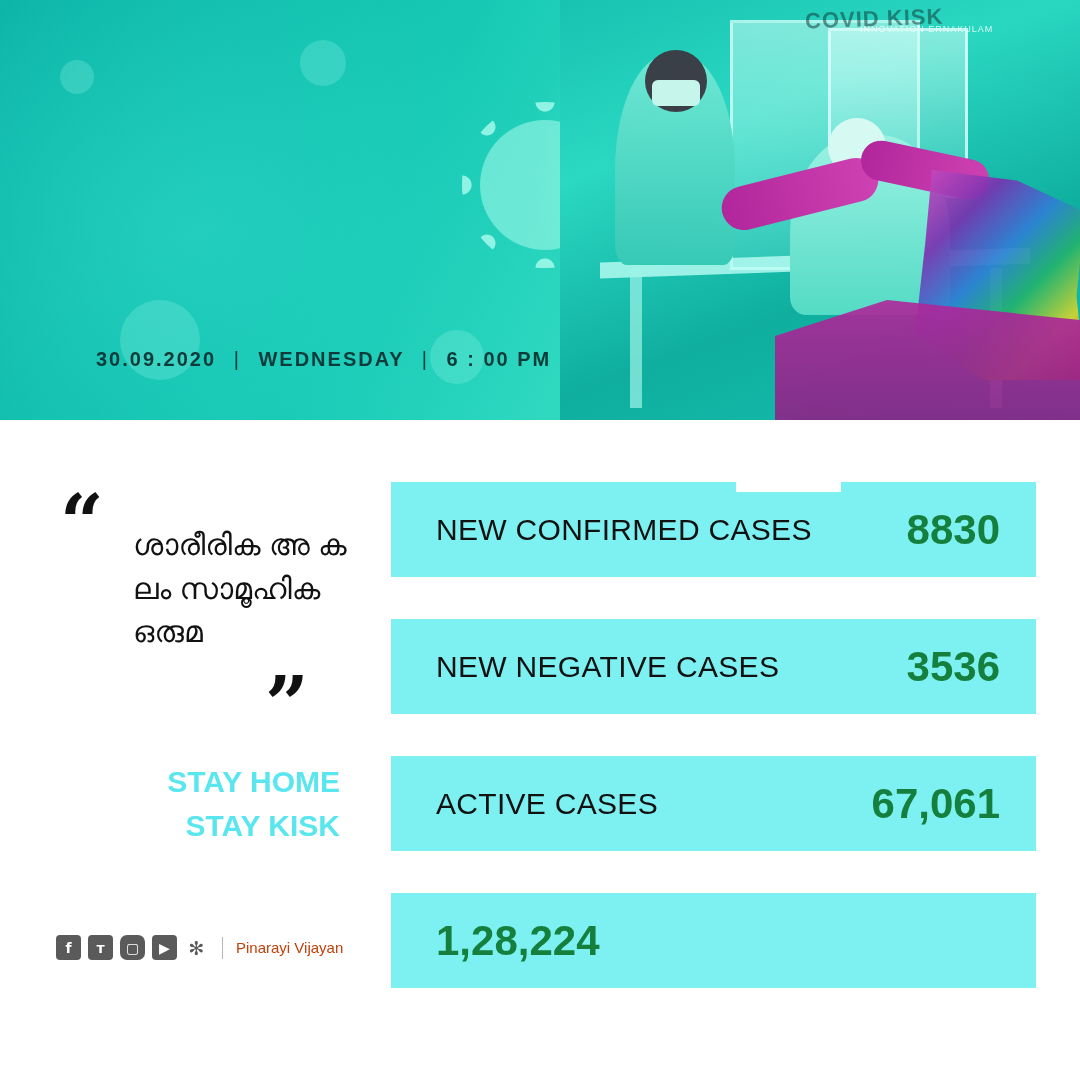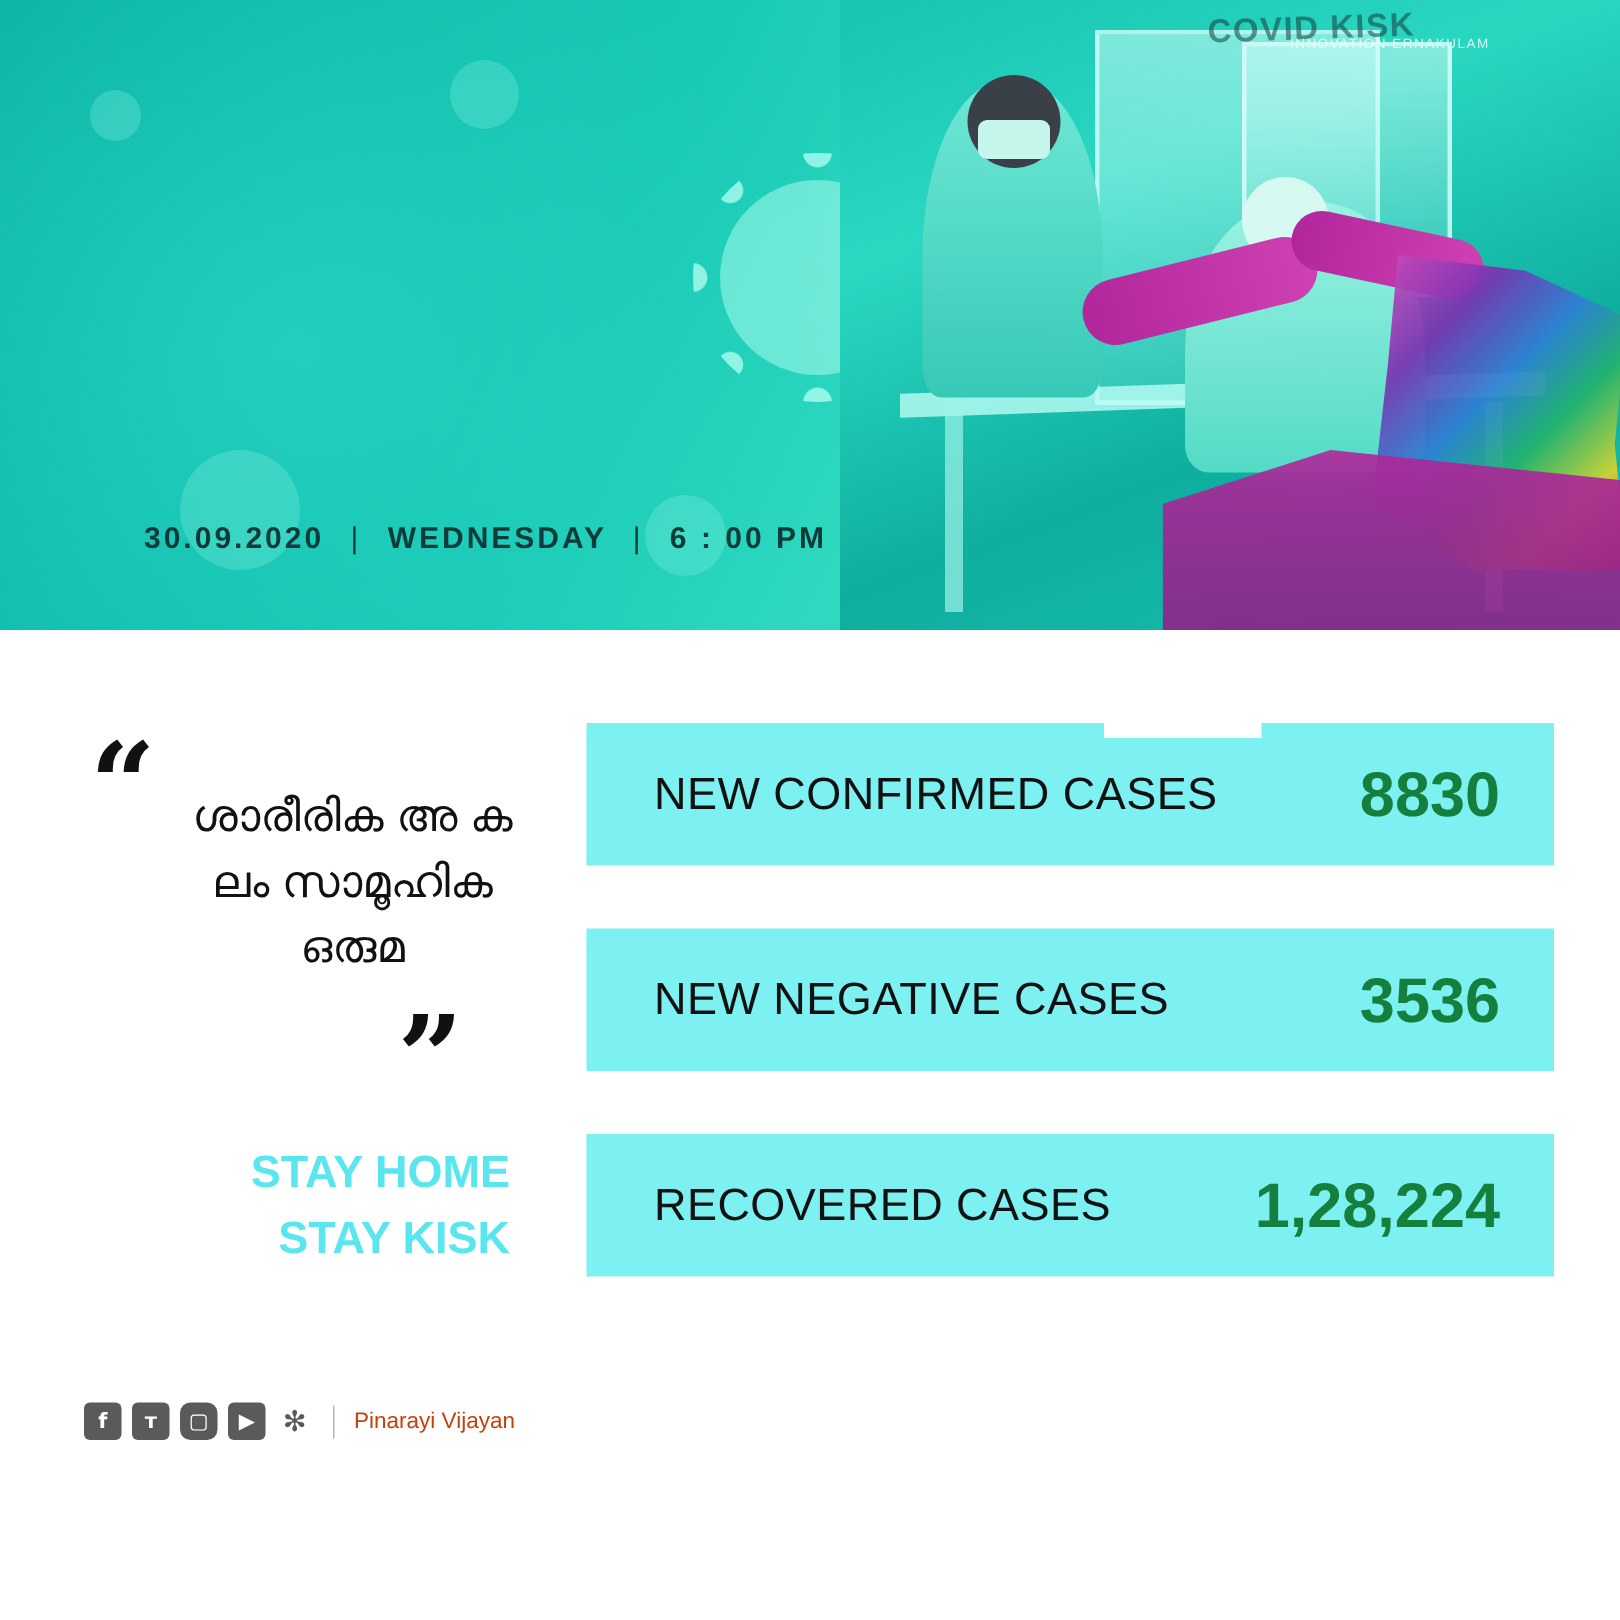--- a/index.html
+++ b/index.html
@@ -146,22 +146,22 @@
   .body-area { position:relative; width:1080px; height:660px; background:#fff; }
 
   
   .quote-block { position:absolute; left:60px; top:75px; width:300px; }
   .quote-mark-open {
     position:absolute; left:0px; top:-10px;
     font-size:76px; line-height:1; color:#111; font-weight:bold;
     font-family:"DejaVu Serif", serif;
   }
   .quote-text {
-    position:absolute; left:55px; top:28px; width:240px;
-    text-align:center;
+    position:absolute; left:73px; top:28px; width:240px;
+    text-align:left;
     color:#111;
     font-size:30px; line-height:1.45;
     font-family:"Liberation Sans", sans-serif;
   }
   .quote-mark-close {
     position:absolute; left:205px; top:172px;
     font-size:76px; line-height:1; color:#111; font-weight:bold;
     font-family:"DejaVu Serif", serif;
   }
   .stay-safe {
@@ -285,19 +285,22 @@
       <div class="stat-row">
         <div class="notch"></div>
         <span class="stat-label">NEW CONFIRMED CASES</span>
         <span class="stat-value">8830</span>
       </div>
       <div class="stat-row">
         <span class="stat-label">NEW NEGATIVE CASES</span>
         <span class="stat-value">3536</span>
       </div>
       <div class="stat-row">
-        <span class="stat-label">RECOVERED CASES</span>
+        <span class="stat-label">ACTIVE CASES</span>
+        <span class="stat-value">67,061</span>
+      </div>
+      <div class="stat-row">
         <span class="stat-value">1,28,224</span>
       </div>
     </div>
 
   </div>
 </div>
 
 </body></html>

